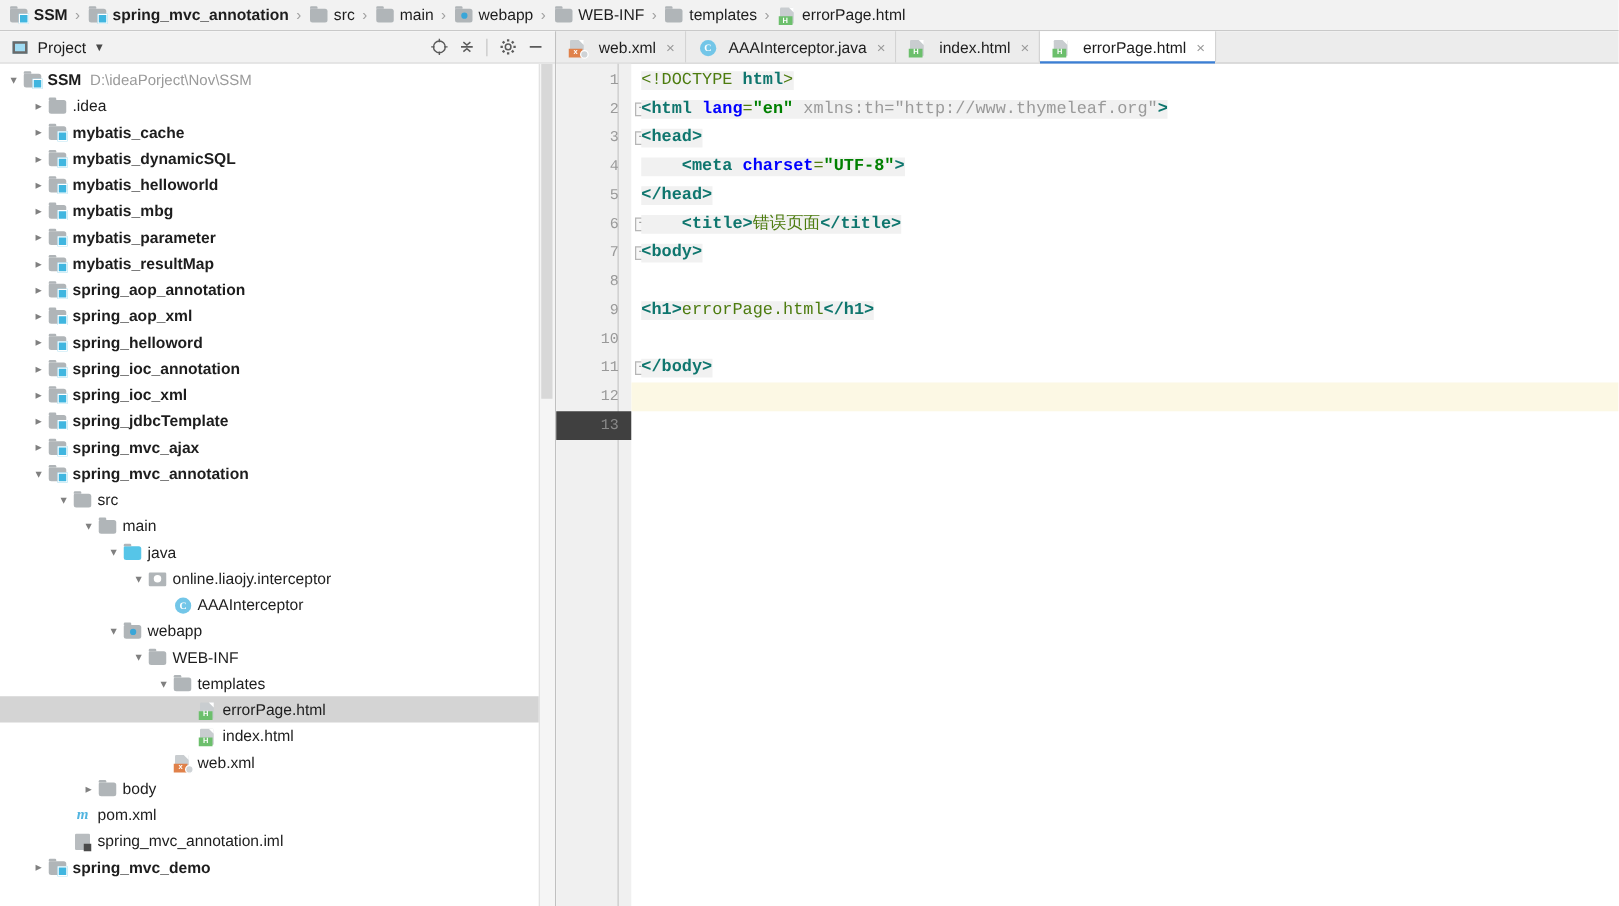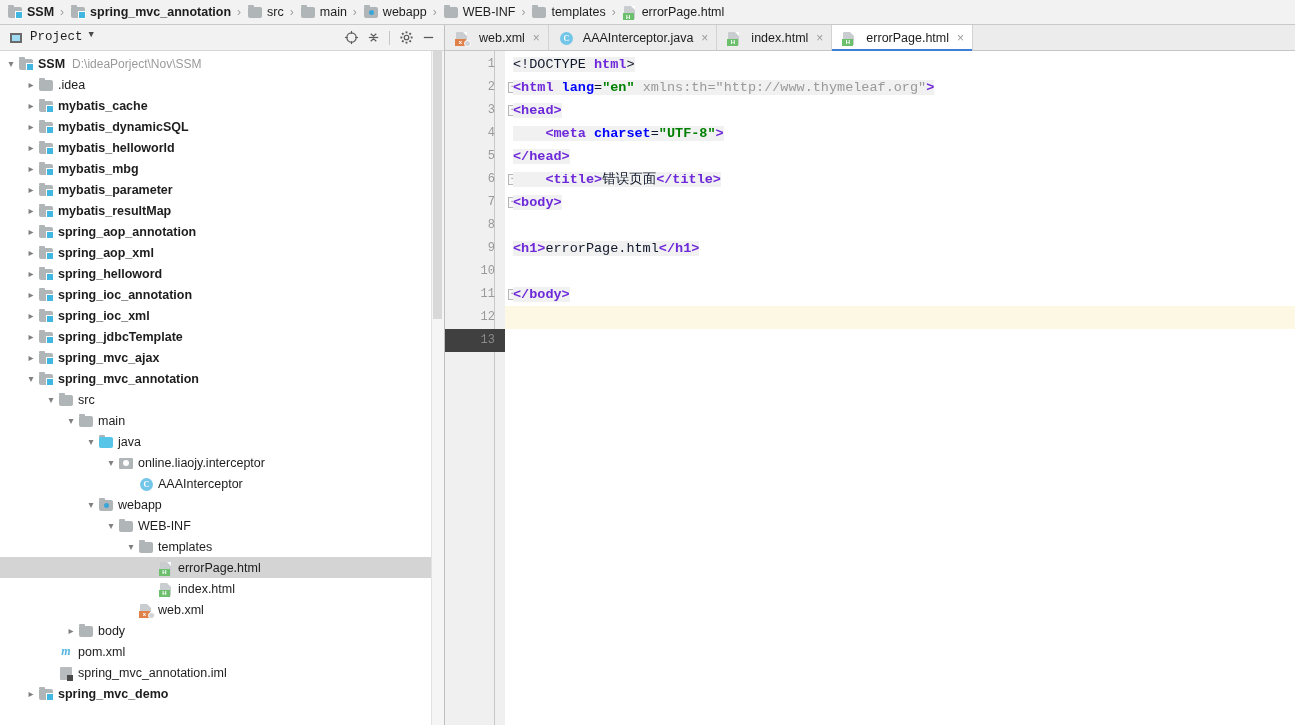--- a/index.html
+++ b/index.html
@@ -38,21 +38,21 @@
     position: relative;
     border-right: 1px solid #c0c0c0;
   }
   .tool-header {
     height: 26px; min-height: 26px;
     background: #f2f2f2;
     border-bottom: 1px solid #d6d6d6;
     display: flex; align-items: center;
     padding: 0 6px 0 8px;
   }
-  .tool-title { display: flex; align-items: flex-start; gap: 6px; font-size: 12.5px; font-family: Liberation Mono, monospace; }
+  .tool-title { display: flex; align-items: center; gap: 6px; font-size: 12.5px; }
   .tool-title .caret { color: #4a4a4a; font-size: 9px; }
   .tool-actions { margin-left: auto; display: flex; align-items: center; gap: 2px; }
   .tact { width: 20px; height: 20px; display: flex; align-items: center; justify-content: center; }
   .tsep { width: 1px; height: 14px; background: #c6c6c6; margin: 0 4px; }
 
   .tree-scroll { flex: 1; overflow: hidden; position: relative; background: #fff; }
   .tree { padding-top: 2px; }
   .row {
     height: 21px; display: flex; align-items: center;
     white-space: nowrap; font-size: 12.5px;
@@ -143,25 +143,25 @@
     border: 1px solid #b6b6b6; background: #f7f7f7; color: #777;
     font-size: 9px; line-height: 9px; text-align: center;
   }
   .fold-line { position: absolute; left: 49px; top: 0; bottom: 0; width: 1px; background: #c8c8c8; }
   .code-area {
     flex: 1; position: relative; padding-top: 2px; overflow: hidden;
     font-family: "Liberation Mono", monospace; font-size: 13.5px;
   }
   .cl { height: 23px; line-height: 23px; padding-left: 8px; white-space: pre; }
   .cl.current { background: #fcf8e4; }
-  .tag { color: #6d28d9; font-weight: bold; }
+  .tag { color: #0f766e; font-weight: bold; }
   .attr { color: #0000ff; font-weight: bold; }
   .val { color: #008000; font-weight: bold; }
   .dim { color: #9a9a9a; }
-  .txt { color: #0f172a; }
+  .txt { color: #4d7c0f; }
   .hl-bg { background: #f1f1f1; }
 </style>
 </head>
 <body>
 
 <div class="app">
 
   <div class="breadcrumb-bar" id="breadcrumb">
       <span class="crumb">
         <span class="ico">

